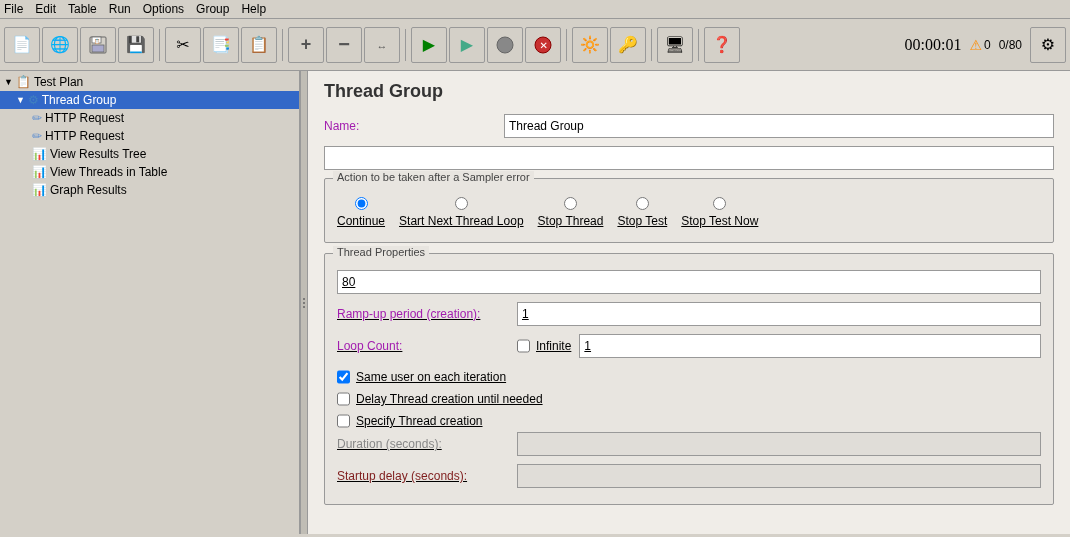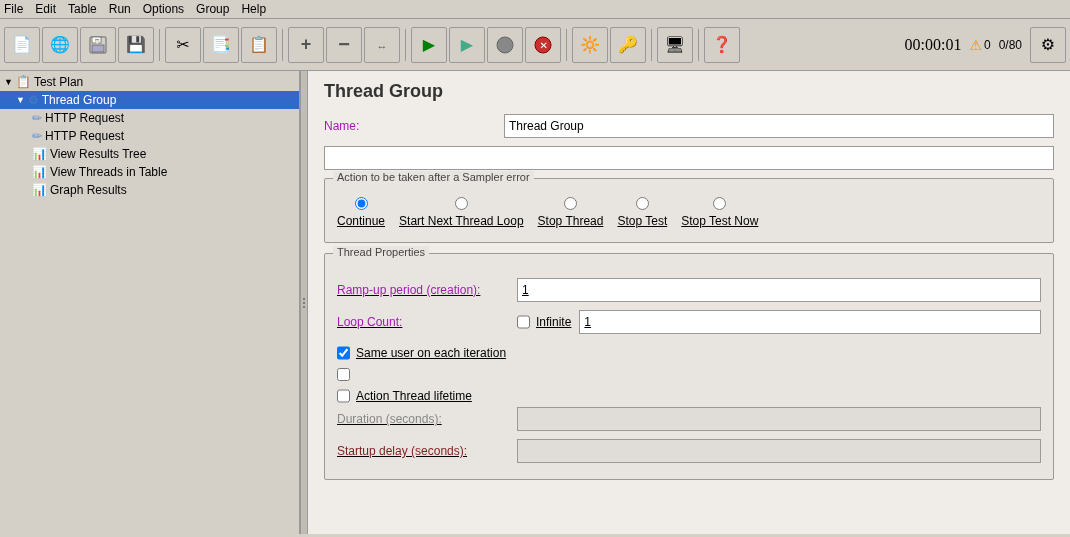--- a/index.html
+++ b/index.html
@@ -208,20 +208,21 @@
           <input type="radio" name="action" style="">
           <span>Stop Test Now</span>
         </label>
       </div>
     </div>
 
     <div class="section-box thread-props">
       <span class="section-legend">Thread Properties</span>
 
       <div class="form-row" style="margin-top:8px;">
+        <input class="form-input" type="text" value="80" style="">
       </div>
 
       <div class="form-row">
         <span class="form-label">Ramp-up period (creation):</span>
         <input class="form-input" type="text" value="1" style="">
       </div>
 
       <div class="form-row">
         <span class="form-label">Loop Count:</span>
         <label class="check-item" style="margin-right:8px;">
@@ -231,25 +232,26 @@
         <input class="form-input" type="text" value="1" style="">
       </div>
 
       <label class="check-item">
         <input type="checkbox" checked="" style="">
         <span>Same user on each iteration</span>
       </label>
 
       <label class="check-item">
         <input type="checkbox" style="">
+        <span>Delay Thread creation until needed</span>
       </label>
 
       <label class="check-item">
         <input type="checkbox" style="">
-        <span>Action Thread lifetime</span>
+        <span>Specify Thread creation</span>
       </label>
 
       <div class="form-row">
         <span class="form-label" style="color:#888;">Duration (seconds):</span>
         <input class="form-input" type="text" disabled="" style="">
       </div>
 
       <div class="form-row">
         <span class="form-label" style="color:#7f1d1d;">Startup delay (seconds):</span>
         <input class="form-input" type="text" disabled="" style="">

